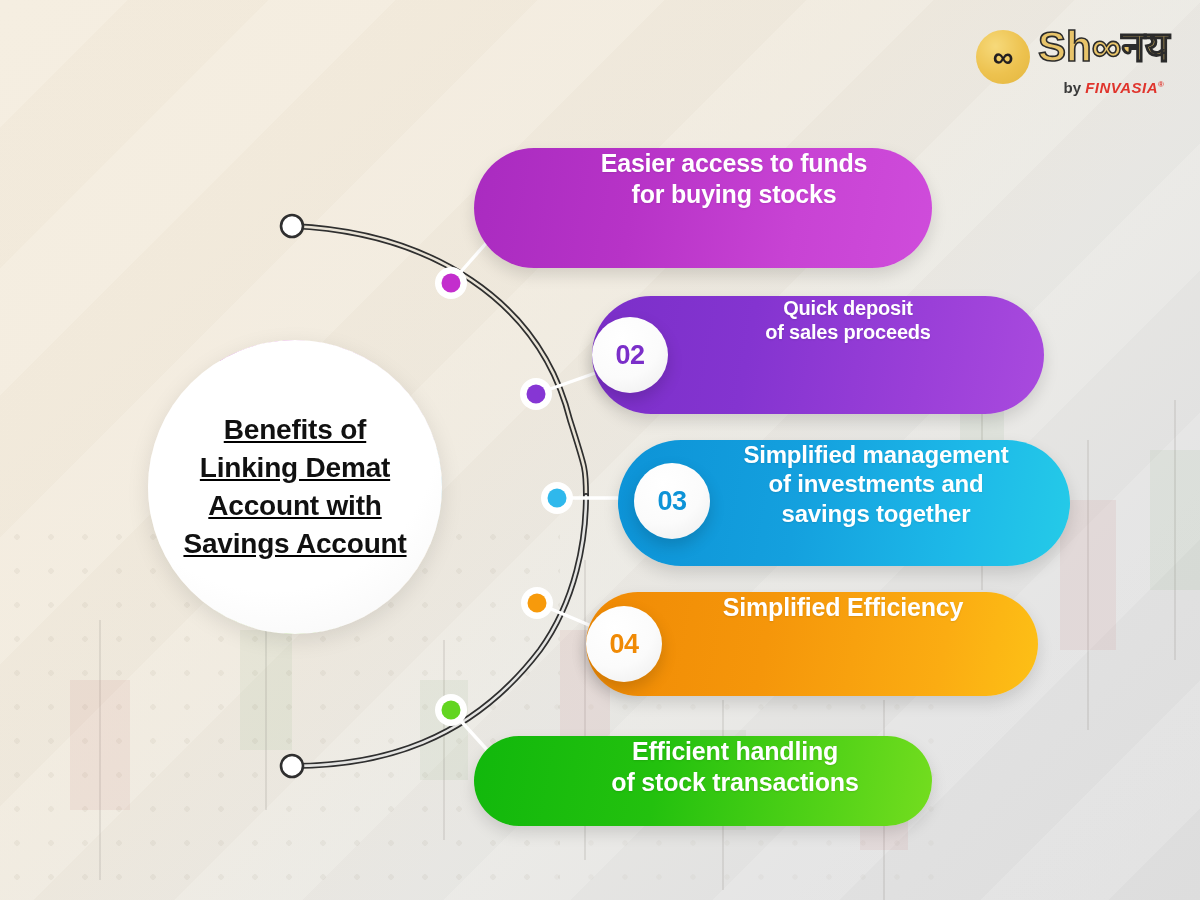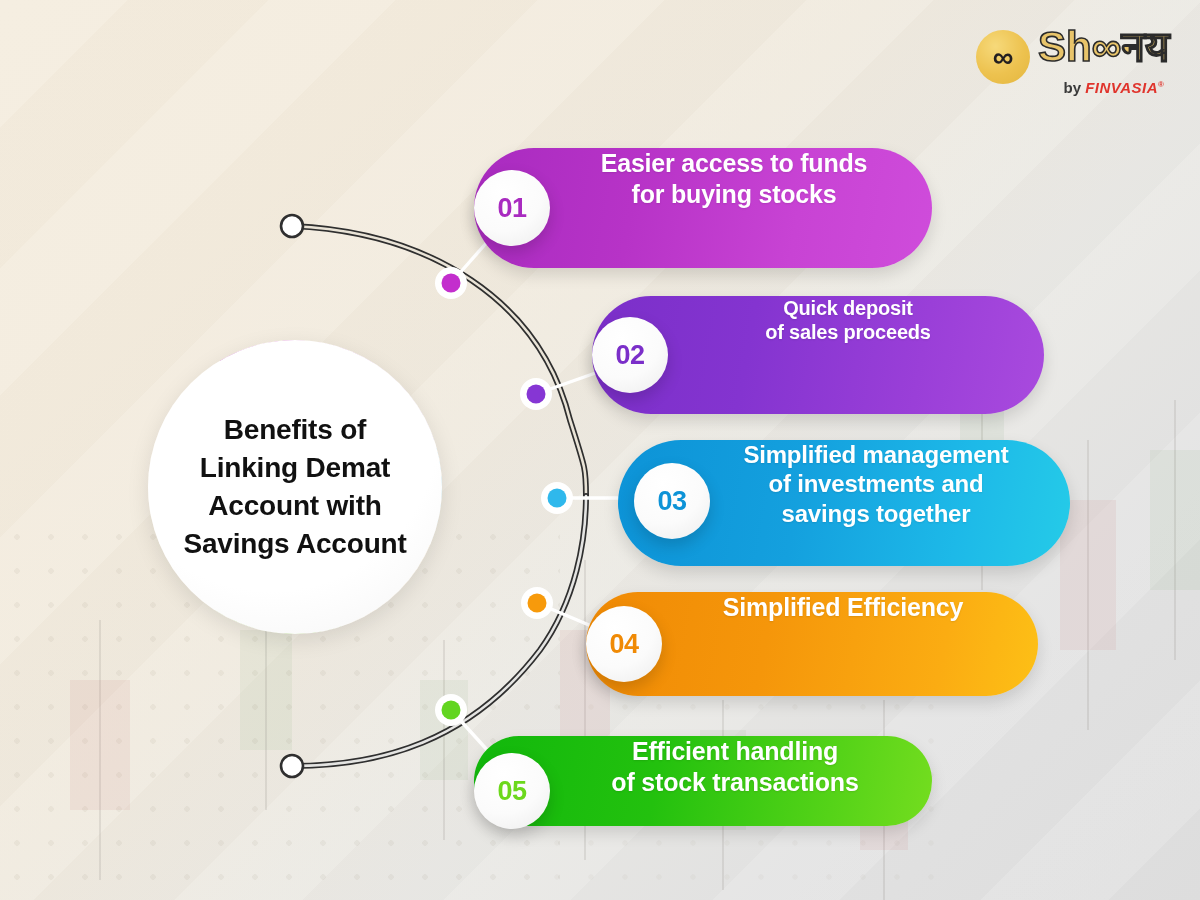--- a/index.html
+++ b/index.html
@@ -73,21 +73,21 @@
   
   #hub {
     position: absolute; left: 134px; top: 326px; width: 322px; height: 322px;
   }
   #hub .ring { position: absolute; inset: 0; }
   #hub .inner {
     position: absolute; left: 14px; top: 14px; right: 14px; bottom: 14px;
     border-radius: 50%;
     background: radial-gradient(circle at 42% 28%, #ffffff 0%, #ffffff 62%, #f4f4f4 100%);
     box-shadow: 0 6px 22px rgba(0,0,0,0.10);
-    display: flex; align-items: center; justify-content: center;
+    display: flex; align-items: center; justify-content: center; text-decoration: underline;
   }
   #hub .hub-title {
     font-size: 28px; font-weight: 800; line-height: 1.35;
     color: #111; text-align: center; letter-spacing: -0.2px;
     white-space: pre-line;
   }
 
   
   #arcs { position: absolute; left: 0; top: 0; width: 1200px; height: 900px; pointer-events: none; }
 
@@ -280,23 +280,20 @@
 Account with
 Savings Account</div>
     </div>
   </div>
 
   <div class="row" id="row-1">
     <div class="pill">
       <div class="pill-text">Easier access to funds
 for buying stocks</div>
     </div>
-    <div class="badge">
-      <span class="badge-num">01</span>
-    </div>
   </div>
 
   <div class="row" id="row-2">
     <div class="pill">
       <div class="pill-text">Quick deposit
 of sales proceeds</div>
     </div>
     <div class="badge">
       <span class="badge-num">02</span>
     </div>
@@ -320,18 +317,15 @@
     <div class="badge">
       <span class="badge-num">04</span>
     </div>
   </div>
 
   <div class="row" id="row-5">
     <div class="pill">
       <div class="pill-text">Efficient handling
 of stock transactions</div>
     </div>
-    <div class="badge">
-      <span class="badge-num">05</span>
-    </div>
   </div>
 
 </div>
 
 </body></html>

